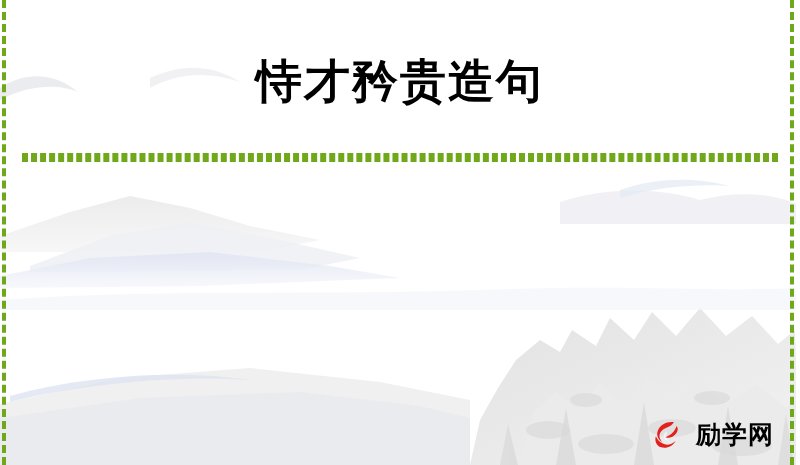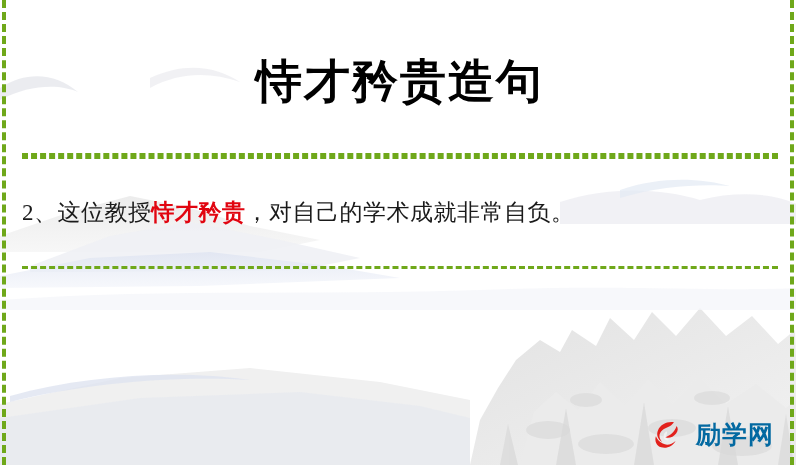--- a/index.html
+++ b/index.html
@@ -95,21 +95,21 @@
   }
   .brand-mark {
     width: 34px;
     height: 34px;
     flex: 0 0 34px;
   }
   .brand-name {
     font-family: "Liberation Sans", "DejaVu Sans", sans-serif;
     font-weight: 700;
     font-size: 25px;
-    color: #0369a1;
+    color: #000000;
     letter-spacing: 1px;
     line-height: 1;
     margin-left: 7px;
   }
 </style>
 </head>
 <body>
 
 <div class="page">
 
@@ -171,21 +171,20 @@
 
   <div class="content">
 
     <h1 class="title">恃才矜贵造句</h1>
 
     <div class="divider"></div>
 
 
     <div class="divider"></div>
 
-    <p class="sentence"><span>2、</span><span>这位教授</span><span class="idiom">恃才矜贵</span><span>，对自己的学术成就非常自负。</span></p>
 
     <div class="divider"></div>
 
 
   </div>
 
   <div class="brand">
     <svg class="brand-mark" viewBox="0 0 64 64" aria-hidden="true">
       <path d="M47 10 C 34 8, 22 14, 17 25 C 13 34, 17 43, 25 47 C 18 40, 18 31, 25 25 C 31 20, 41 19, 47 10 Z" fill="#e2211c"></path>
       <path d="M52 17 C 48 29, 39 36, 30 38 C 37 41, 46 38, 51 31 C 55 26, 55 21, 52 17 Z" fill="#e2211c"></path>

